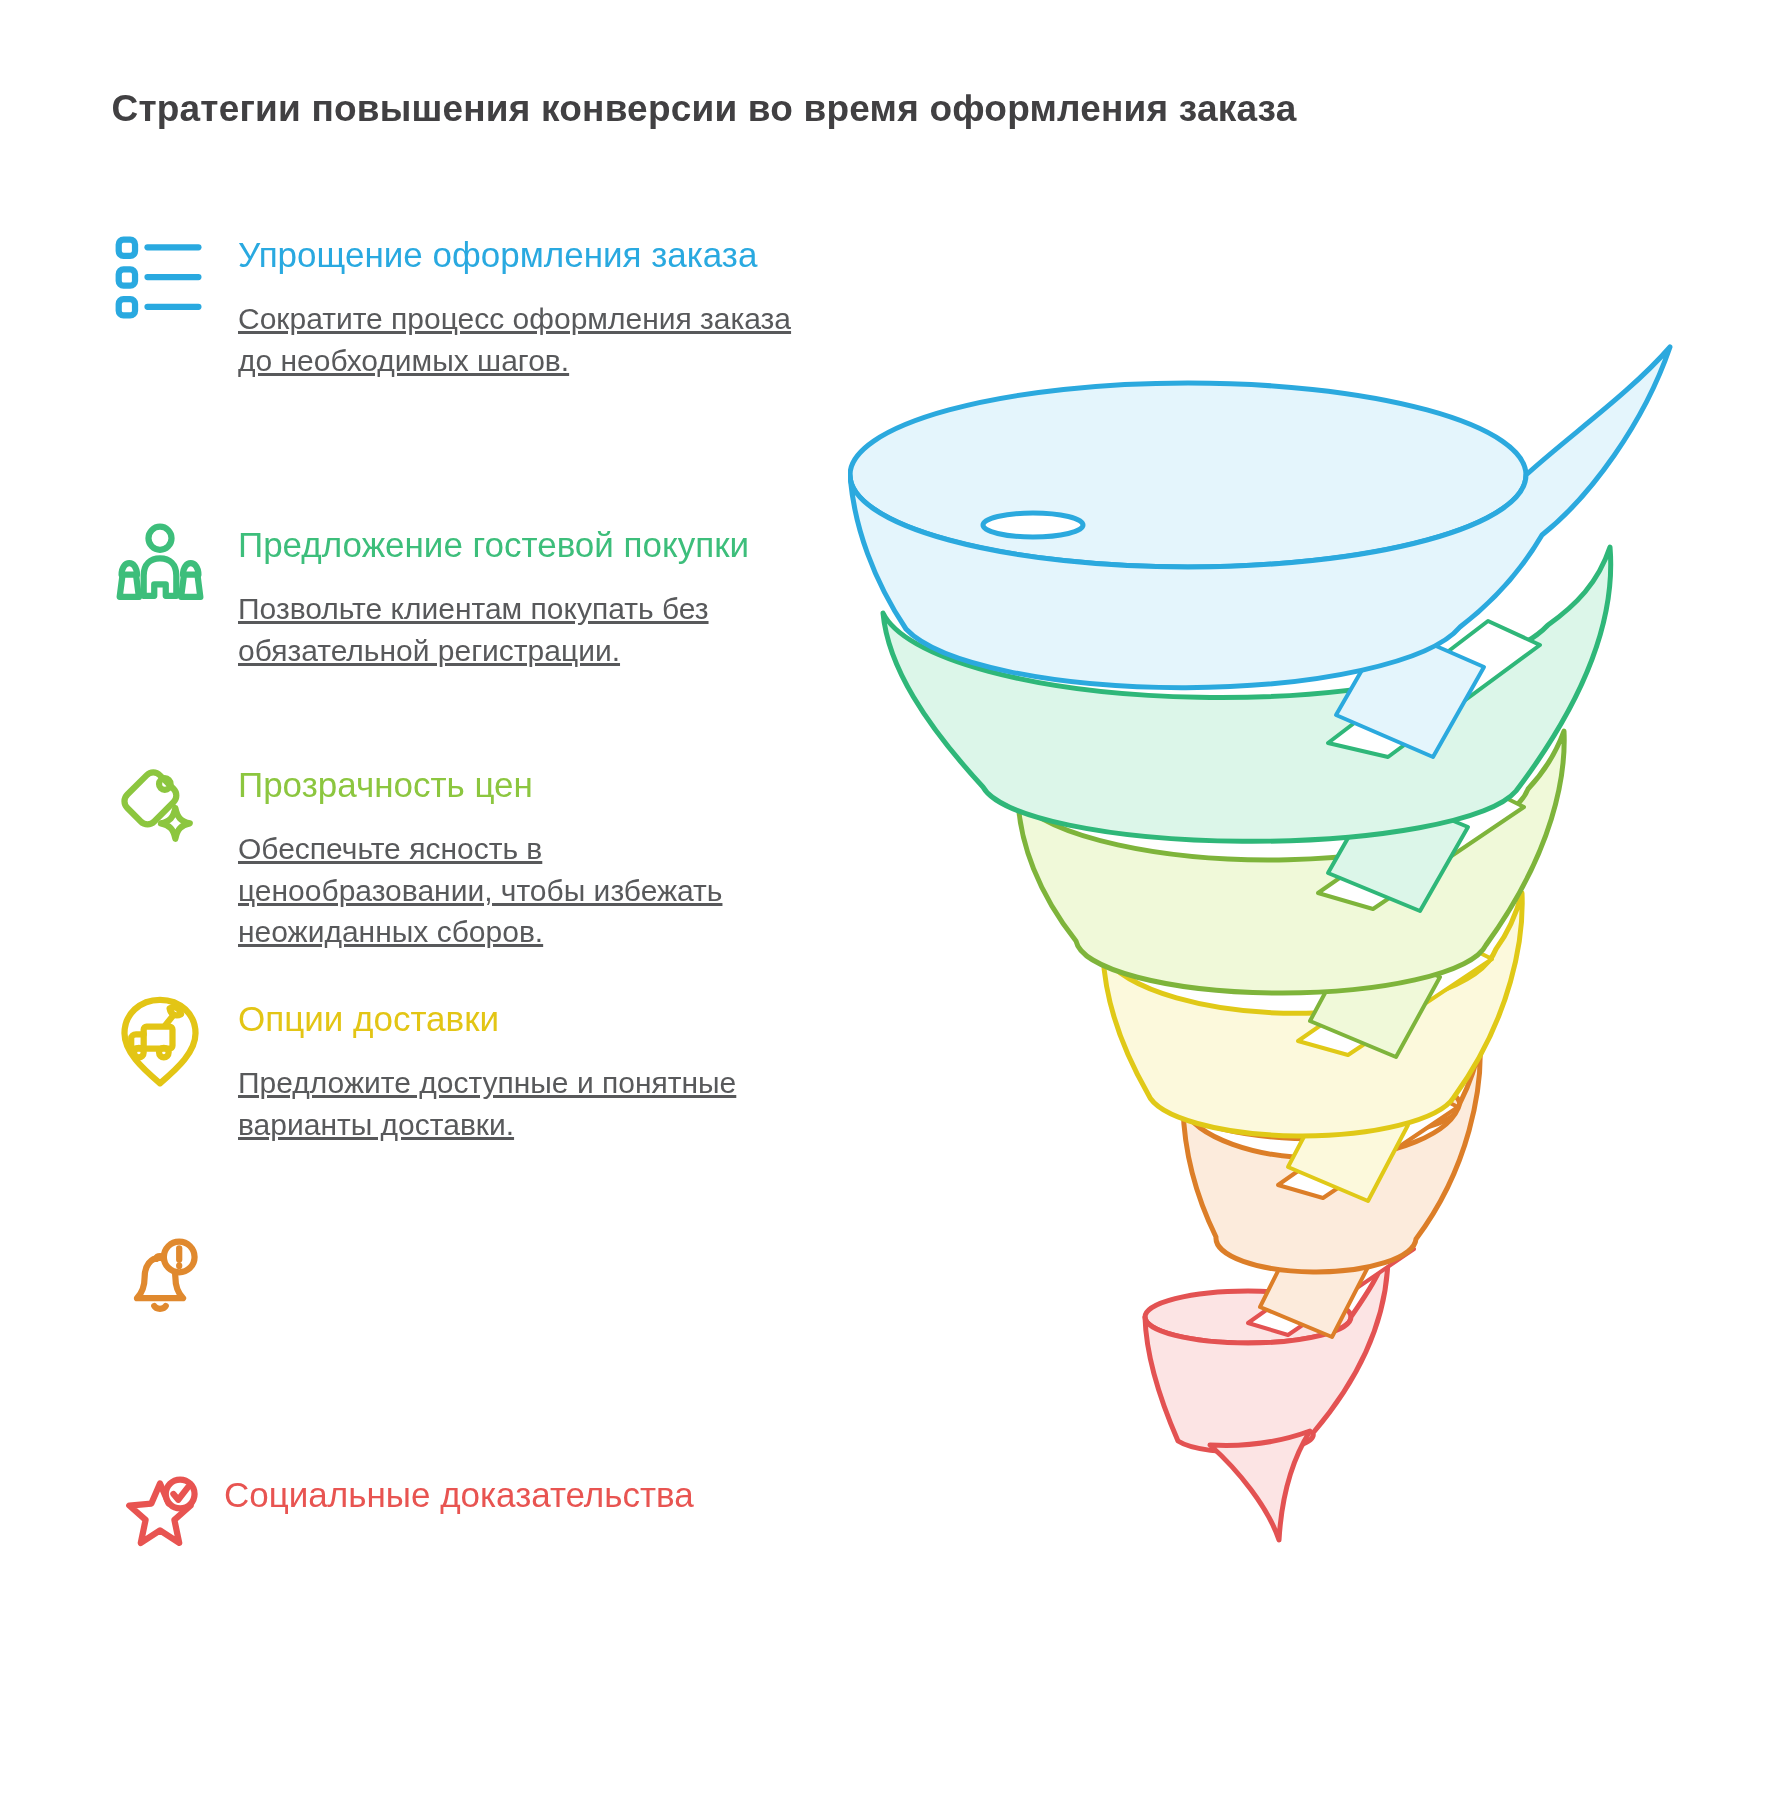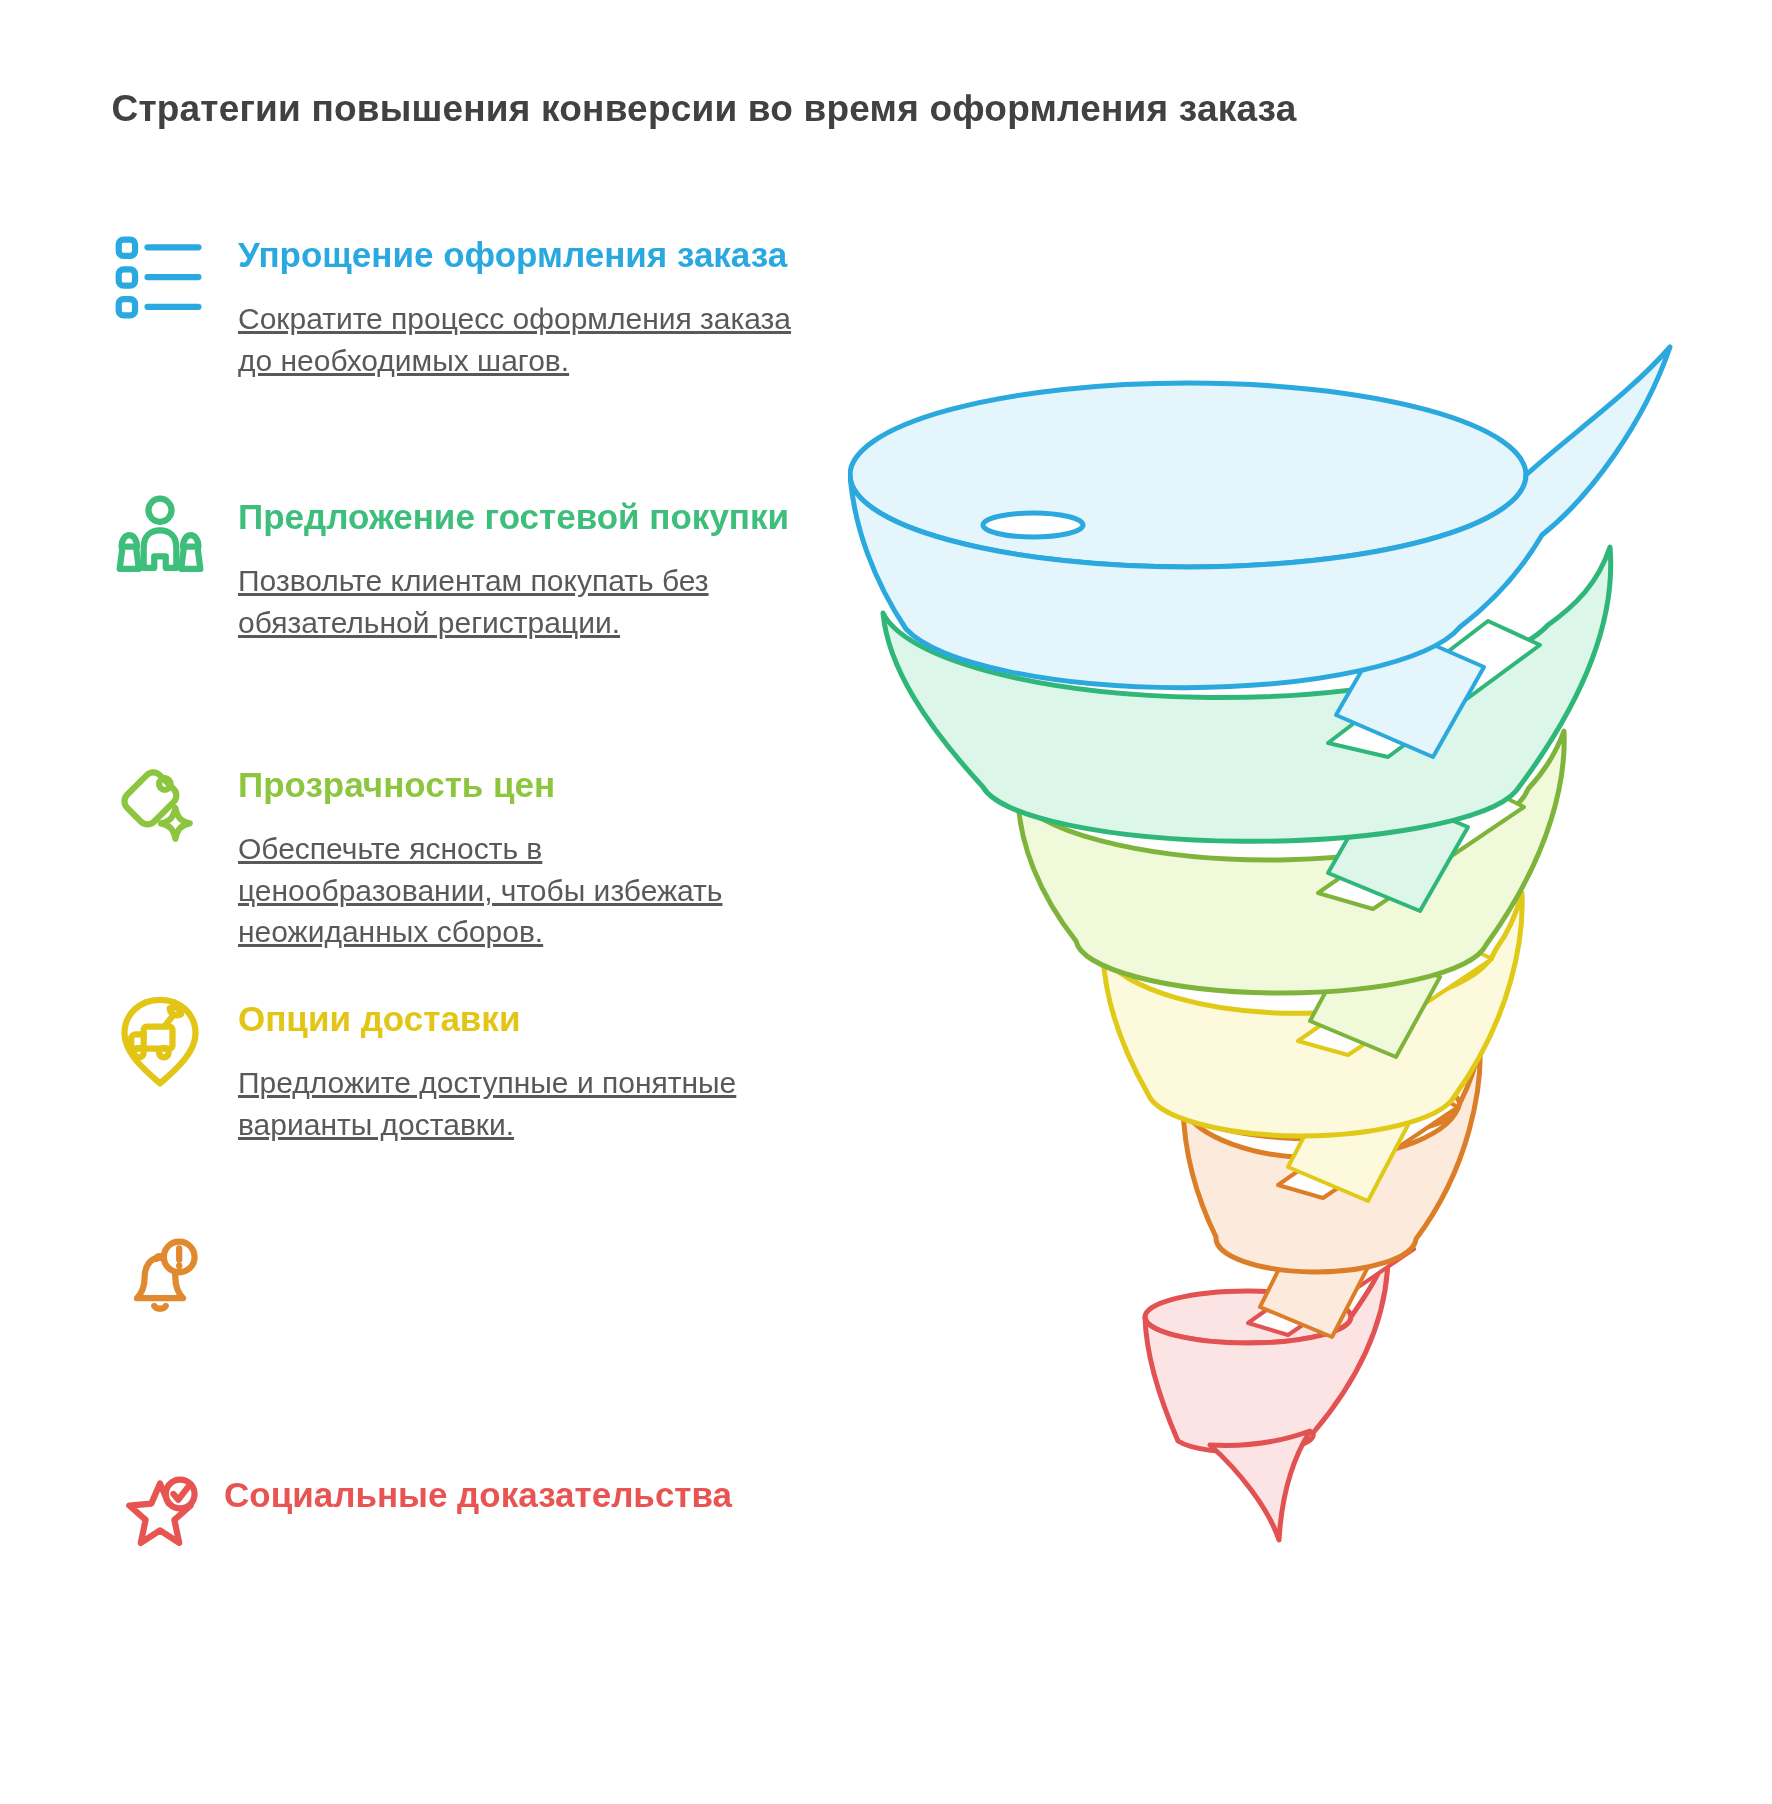--- a/index.html
+++ b/index.html
@@ -10,21 +10,21 @@
   .page-title{
     position:absolute;top:88px;left:0;width:1408px;text-align:center;
     font-size:37px;font-weight:bold;color:#414042;letter-spacing:.2px;
   }
   .items{position:absolute;left:112px;top:0;width:680px;}
   .item{position:absolute;display:flex;gap:26px;width:680px;}
   .item-icon{flex:0 0 100px;width:100px;}
   .item-icon svg{display:block;}
   .item-text{flex:1 1 auto;max-width:560px;}
   .item-heading{
-    font-size:35px;font-weight:bold;line-height:1.32;color:inherit;margin:2px 0 0 0;
+    font-size:35px;font-weight:normal;line-height:1.32;color:inherit;margin:2px 0 0 0;
   }
   .item-desc{
     font-size:30px;line-height:1.38;color:#58595B;margin-top:20px;text-decoration:underline;
   }
   .funnel-wrap{position:absolute;left:848px;top:295px;width:900px;height:1280px;}
   svg .band{stroke-width:5;stroke-linejoin:round;stroke-linecap:round;}
   svg .strip{stroke-width:4;stroke-linejoin:round;}
   svg .icon-stroke{fill:none;stroke:currentColor;stroke-width:6.5;stroke-linecap:round;stroke-linejoin:round;}
 </style>
 </head>
@@ -46,21 +46,21 @@
             <line x1="37" y1="80" x2="90" y2="80"></line>
         </g>
       </svg>
     </div>
     <div class="item-text">
       <div class="item-heading">Упрощение оформления заказа</div>
       <div class="item-desc">Сократите процесс оформления заказа до необходимых шагов.</div>
     </div>
   </div>
 
-  <div class="item" style="top: 492px; color: rgb(61, 190, 123);">
+  <div class="item" style="top: 520px; color: rgb(61, 190, 123);">
     <div class="item-icon">
       <svg width="96" height="96" viewBox="0 0 100 100">
         <g class="icon-stroke">
           <circle cx="50" cy="19" r="12"></circle>
           <path d="M33,79 L33,58 C33,46 40,40 50,40 C60,40 67,46 67,58 L67,79 L56,79 L56,67 L44,67 L44,79 Z"></path>
           <path d="M10,57 C10,49 14,45 18,45 C22,45 26,49 26,57"></path>
           <path d="M8,80 L11,57 L25,57 L28,80 Z"></path>
           <path d="M74,57 C74,49 78,45 82,45 C86,45 90,49 90,57"></path>
           <path d="M72,80 L75,57 L89,57 L92,80 Z"></path>
         </g>

